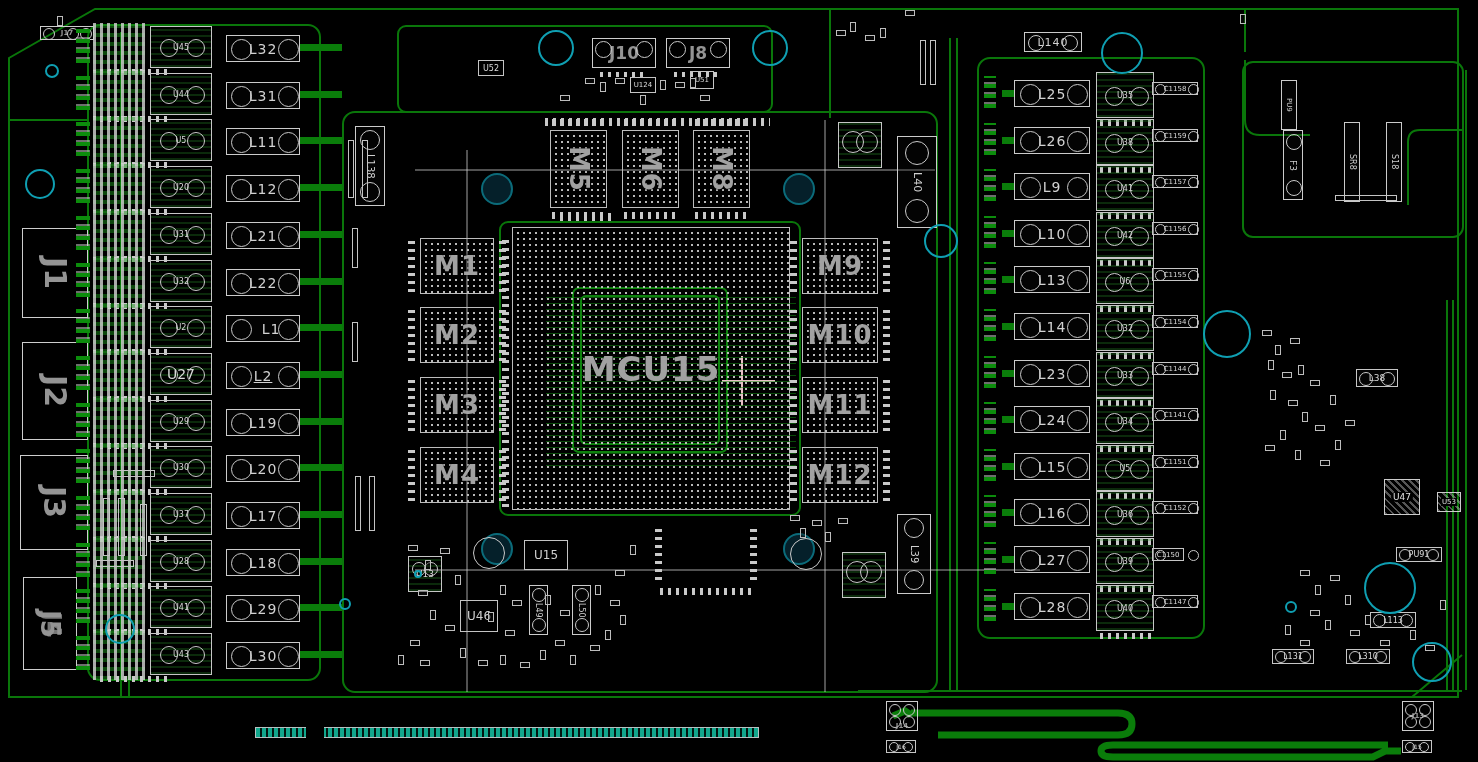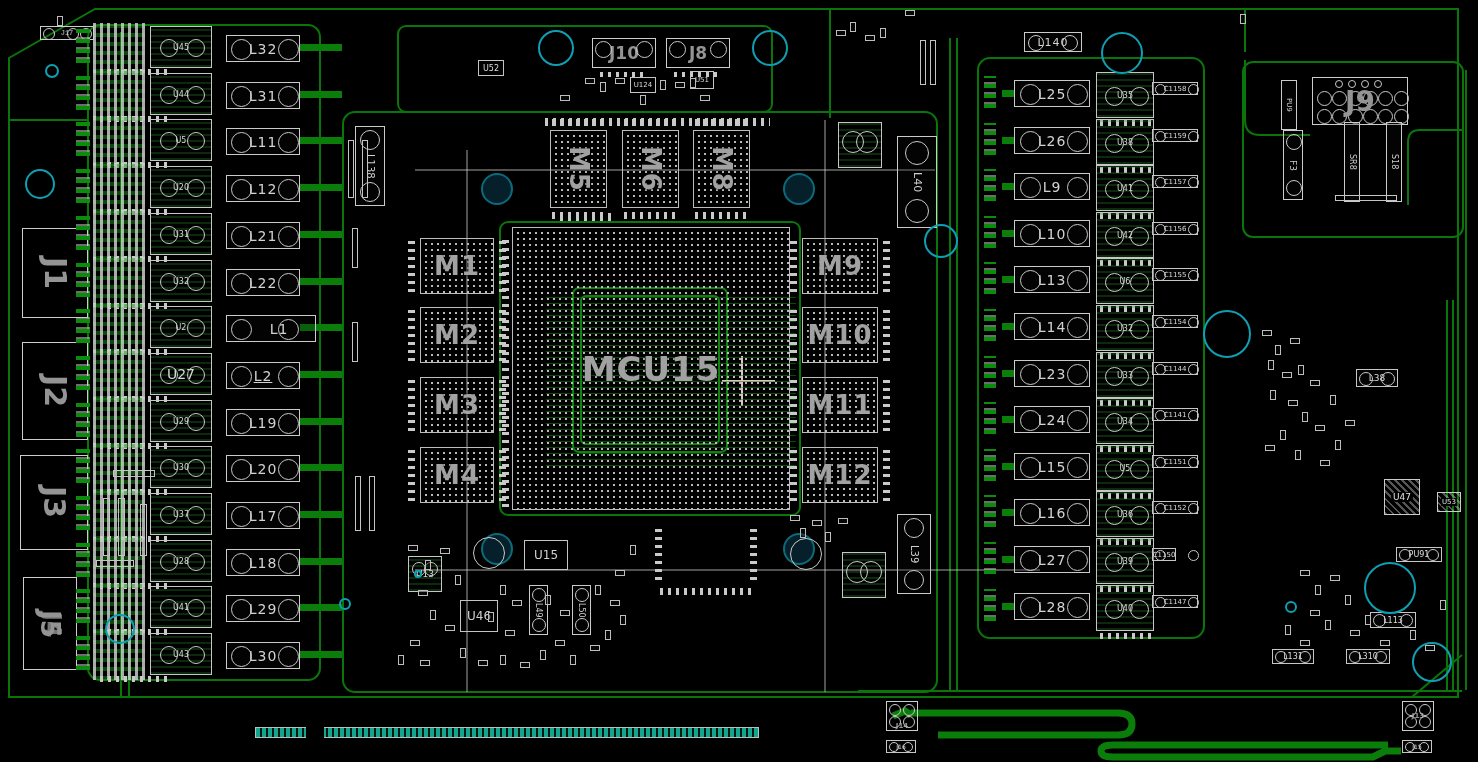--- a/index.html
+++ b/index.html
@@ -76,21 +76,21 @@
     <g stroke="#e7c0c5" stroke-width="2" fill="none">
       <path d="M722,381 H775 M742,356 V406"></path>
     </g>
   </svg>
 
   <div class="abs bga" id="gpu" style="left:512px;top:227px;width:278px;height:283px;">
     <div class="abs hatch" style="left:33px;top:68px;width:250px;height:170px;"></div>
     <div class="mlbl" style="font-size:34px;">MCU15</div>
   </div>
 
-  <div class="abs jbox" style="left:40px;top:26px;width:54px;height:14px;font-family:Liberation Mono, monospace;">
+  <div class="abs jbox" style="left:40px;top:26px;width:54px;height:14px;">
     <i class="pc" style="width:10px;height:10px;left:2px;top:1px;"></i>
     <i class="pc" style="width:10px;height:10px;right:14px;top:1px;"></i>
     <i class="pc" style="width:10px;height:10px;right:1px;top:1px;"></i>
     <span class="jlabel" style="font-size:7px;">J17</span>
   </div>
   <div class="abs jbox" style="left:22px;top:228px;width:66px;height:90px;">
     <span class="jlabel vtext" style="font-size:30px;">J1</span>
   </div>
   <div class="abs jbox" style="left:22px;top:342px;width:66px;height:98px;">
     <span class="jlabel vtext" style="font-size:30px;">J2</span>
@@ -109,39 +109,20 @@
     <span class="jlabel" style="font-size:17px;">J10</span>
   </div>
   <div class="abs hstrip" style="left:600px;top:72px;width:44px;height:5px;"></div>
   <div class="abs jbox" style="left:666px;top:38px;width:64px;height:30px;">
     <i class="pc" style="width:15px;height:15px;left:2px;top:2px;"></i>
     <i class="pc" style="width:15px;height:15px;right:2px;top:2px;"></i>
     <span class="jlabel" style="font-size:17px;">J8</span>
   </div>
   <div class="abs hstrip" style="left:674px;top:72px;width:44px;height:5px;"></div>
 
-  <div class="abs jbox" id="j9" style="left:1312px;top:77px;width:96px;height:48px;">
-    <span class="jlabel" style="font-size:28px;z-index:2;">J9</span>
-  <i class="pc" style="left: 4px; top: 13px; width: 13px; height: 13px;"></i>
-      <i class="pc" style="left: 19.3px; top: 13px; width: 13px; height: 13px;"></i>
-      <i class="pc" style="left: 34.6px; top: 13px; width: 13px; height: 13px;"></i>
-      <i class="pc" style="left: 49.9px; top: 13px; width: 13px; height: 13px;"></i>
-      <i class="pc" style="left: 65.2px; top: 13px; width: 13px; height: 13px;"></i>
-      <i class="pc" style="left: 80.5px; top: 13px; width: 13px; height: 13px;"></i>
-      <i class="pc" style="left: 4px; top: 31px; width: 13px; height: 13px;"></i>
-      <i class="pc" style="left: 19.3px; top: 31px; width: 13px; height: 13px;"></i>
-      <i class="pc" style="left: 34.6px; top: 31px; width: 13px; height: 13px;"></i>
-      <i class="pc" style="left: 49.9px; top: 31px; width: 13px; height: 13px;"></i>
-      <i class="pc" style="left: 65.2px; top: 31px; width: 13px; height: 13px;"></i>
-      <i class="pc" style="left: 80.5px; top: 31px; width: 13px; height: 13px;"></i>
-      <i class="pc" style="left: 22px; top: 2px; width: 6px; height: 6px;"></i>
-      <i class="pc" style="left: 35px; top: 2px; width: 6px; height: 6px;"></i>
-      <i class="pc" style="left: 48px; top: 2px; width: 6px; height: 6px;"></i>
-      <i class="pc" style="left: 61px; top: 2px; width: 6px; height: 6px;"></i>
-    </div>
 
   <div class="abs jbox" style="left:886px;top:701px;width:32px;height:30px;align-items:flex-end;">
     <i class="pc" style="width:10px;height:10px;left:2px;top:2px;"></i>
     <i class="pc" style="width:10px;height:10px;right:2px;top:2px;"></i>
     <i class="pc" style="width:10px;height:10px;left:2px;bottom:2px;"></i>
     <i class="pc" style="width:10px;height:10px;right:2px;bottom:2px;"></i>
     <span class="jlabel" style="font-size:7px;">J14</span>
   </div>
   <div class="abs jbox" style="left:1402px;top:701px;width:32px;height:30px;">
     <i class="pc" style="width:10px;height:10px;left:2px;top:2px;"></i>
@@ -365,21 +346,21 @@
     </div>
     <div class="abs hstrip" style="left: 100px; top: 303px; width: 70px; height: 6px;"></div>
     <div class="abs gstrip" style="left: 76px; top: 309px; width: 14px; height: 34px;"></div>
     <div class="abs cluster" style="left: 93px; top: 303px; width: 52px; height: 50px;"></div>
     <div class="abs vchip" style="left: 150px; top: 306px; width: 62px; height: 42px; font-size: 8px;">
       <i class="pc" style="left: 9px; top: 12px; width: 16px; height: 16px;"></i>
       <i class="pc" style="left: 36px; top: 12px; width: 16px; height: 16px;"></i>
       <span>U2</span>
     </div>
     <div class="abs trace" style="left: 300px; top: 324px; width: 42px; height: 7px;"></div>
-    <div class="abs ind" style="left: 226px; top: 315px; width: 90px; height: 27px; padding-left: 16px;">
+    <div class="abs ind" style="left: 226px; top: 315px; width: 74px; height: 27px; padding-left: 16px;">
       <i class="pc" style="left: 4px; top: 3px; width: 19px; height: 19px;"></i>
       <i class="pc" style="left: 51px; top: 3px; width: 19px; height: 19px;"></i>
       <span>L1</span>
     </div>
     <div class="abs hstrip" style="left: 100px; top: 349px; width: 70px; height: 6px;"></div>
     <div class="abs gstrip" style="left: 76px; top: 356px; width: 14px; height: 34px;"></div>
     <div class="abs cluster" style="left: 93px; top: 350px; width: 52px; height: 50px;"></div>
     <div class="abs vchip" style="left: 150px; top: 353px; width: 62px; height: 42px; font-size: 14px;">
       <i class="pc" style="left: 9px; top: 12px; width: 16px; height: 16px;"></i>
       <i class="pc" style="left: 36px; top: 12px; width: 16px; height: 16px;"></i>
@@ -662,21 +643,21 @@
       <i class="pc" style="left: 5px; top: 3px; width: 19px; height: 19px;"></i>
       <i class="pc" style="left: 52px; top: 3px; width: 19px; height: 19px;"></i>
       <span>L27</span>
     </div>
     <div class="abs vchip" style="left: 1096px; top: 538px; width: 58px; height: 46px; font-size: 8px;">
       <i class="pc" style="left: 8px; top: 14px; width: 17px; height: 17px;"></i>
       <i class="pc" style="left: 33px; top: 14px; width: 17px; height: 17px;"></i>
       <span>U39</span>
     </div>
     <div class="abs hstrip" style="left: 1100px; top: 586px; width: 55px; height: 6px;"></div>
-    <div class="abs cap" style="left: 1152px; top: 548px; width: 24px; height: 13px; font-size: 7px;">
+    <div class="abs cap" style="left: 1152px; top: 548px; width: 32px; height: 13px; font-size: 7px;">
       <i class="pc" style="left: 2px; top: 1px; width: 9px; height: 9px;"></i>
       <i class="pc" style="left: 35px; top: 1px; width: 9px; height: 9px;"></i>
       <span>C1150</span>
     </div>
     <div class="abs gstrip" style="left: 984px; top: 589px; width: 12px; height: 32px;"></div>
     <div class="abs trace" style="left: 1002px; top: 603px; width: 12px; height: 7px;"></div>
     <div class="abs ind" style="left: 1014px; top: 593px; width: 76px; height: 27px;">
       <i class="pc" style="left: 5px; top: 3px; width: 19px; height: 19px;"></i>
       <i class="pc" style="left: 52px; top: 3px; width: 19px; height: 19px;"></i>
       <span>L28</span>

